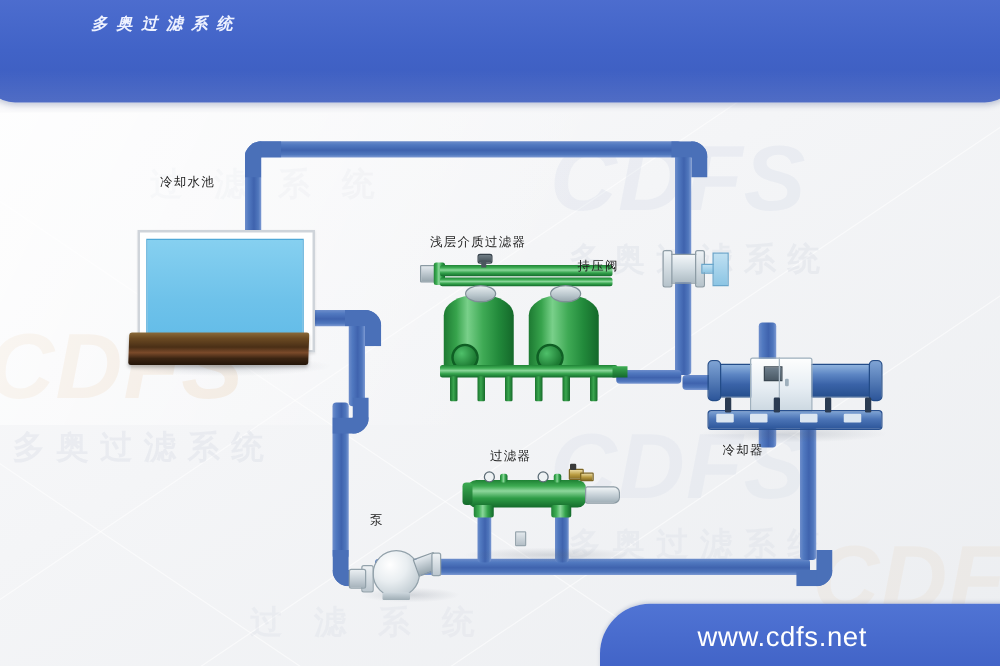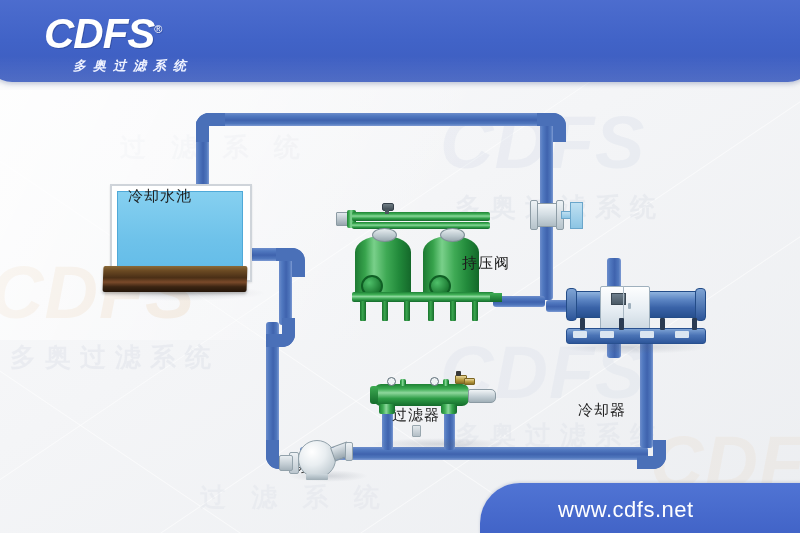--- a/index.html
+++ b/index.html
@@ -50,22 +50,22 @@
   #footer-url{position:absolute;left:78px;top:14px;font-size:22px;color:#fff;
               letter-spacing:.5px;}
 
   
   .pipe-h{position:absolute;border-radius:3px;
           background:linear-gradient(180deg,#6d8dcb 0%,#5179c0 22%,#3f63ae 55%,#5077bd 82%,#7d9ad3 100%);}
   .pipe-v{position:absolute;border-radius:3px;
           background:linear-gradient(90deg,#6d8dcb 0%,#5179c0 22%,#3f63ae 55%,#5077bd 82%,#7d9ad3 100%);}
   .elbow{position:absolute;border-style:solid;border-color:#4a70b8;background:transparent;}
 
-  .lbl{position:absolute;font-size:15px;color:#1c1c1c;white-space:nowrap;
-       font-family:"DejaVu Sans","Liberation Sans",sans-serif;letter-spacing:1px;margin-top:48px;}
+  .lbl{position:absolute;font-size:10px;color:#1c1c1c;white-space:nowrap;
+       font-family:"DejaVu Sans","Liberation Sans",sans-serif;letter-spacing:1px;}
 
   
   .pool-frame{position:absolute;border:2px solid #cfd4da;background:#fff;
               box-shadow:0 1px 2px rgba(0,0,0,.10);}
   .pool-water{position:absolute;background:linear-gradient(180deg,#86d0f0 0%,#6ec2ea 60%,#63bce8 100%);
               border:1px solid #4fa9d8;}
   .ground{position:absolute;border-radius:2px;
           background:linear-gradient(180deg,#8a6a3a 0%,#6b4a23 18%,#4a2f16 45%,#7a4a2a 62%,#3a2412 80%,#241509 100%);
           box-shadow:0 2px 3px rgba(0,0,0,.25);}
 
@@ -150,23 +150,20 @@
 
     <div class="wm cn" style="left:120px;top:130px;opacity:.16;">过 滤 系 统</div>
     <div class="wm cn" style="left:200px;top:480px;opacity:.16;">过 滤 系 统</div>
     <div class="wm big orange" style="left:650px;top:420px;opacity:.14;">CDFS</div>
 
     <div class="sheen" style="left:0;top:90px;width:800px;height:250px;"></div>
   </div>
 
   <div id="header">
     <div class="logo-wrap">
-      <div class="logo-main">
-        <span>CDFS</span><span class="logo-reg">®</span>
-      </div>
       <div class="logo-sub">多奥过滤系统</div>
     </div>
   </div>
 
   <div class="pipe-h" style="left:205px;top:113px;width:340px;height:13px;"></div>
 
   <div class="pipe-v" style="left:196px;top:120px;width:13px;height:100px;"></div>
   <div class="elbow" style="left:196px;top:113px;width:16px;height:16px;border-width:13px 0 0 13px;border-top-left-radius:13px;"></div>
 
   <div class="pipe-v" style="left:540px;top:120px;width:13px;height:180px;"></div>
@@ -192,20 +189,21 @@
 
   <div class="pipe-v" style="left:607px;top:258px;width:14px;height:100px;"></div>
   <div class="pipe-h" style="left:546px;top:300px;width:68px;height:12px;"></div>
 
   <div class="shadow-soft" style="left:96px;top:285px;width:170px;height:16px;"></div>
   <div class="pool-frame" style="left:110px;top:184px;width:138px;height:94px;"></div>
   <div class="pool-water" style="left:117px;top:191px;width:124px;height:80px;"></div>
   <div class="ground" style="left:103px;top:266px;width:144px;height:26px;transform:skewX(-2deg);"></div>
   <div class="lbl" style="left:128px;top:139px;">冷却水池</div>
 
+  <div class="lbl" style="left:344px;top:187px;">浅层介质过滤器</div>
 
   <div class="stub" style="left:336px;top:212px;width:14px;height:12px;"></div>
   <div class="gbar-v" style="left:347px;top:210px;width:9px;height:18px;"></div>
 
   <div class="gbar" style="left:352px;top:212px;width:138px;height:9px;"></div>
   <div class="gbar" style="left:352px;top:222px;width:138px;height:7px;"></div>
 
   <div style="position:absolute;left:382px;top:203px;width:10px;height:6px;border-radius:2px;background:linear-gradient(180deg,#6f7c84,#414d55);border:1px solid #35404a;"></div>
   <div style="position:absolute;left:385px;top:208px;width:4px;height:6px;background:#4a565e;"></div>
 

